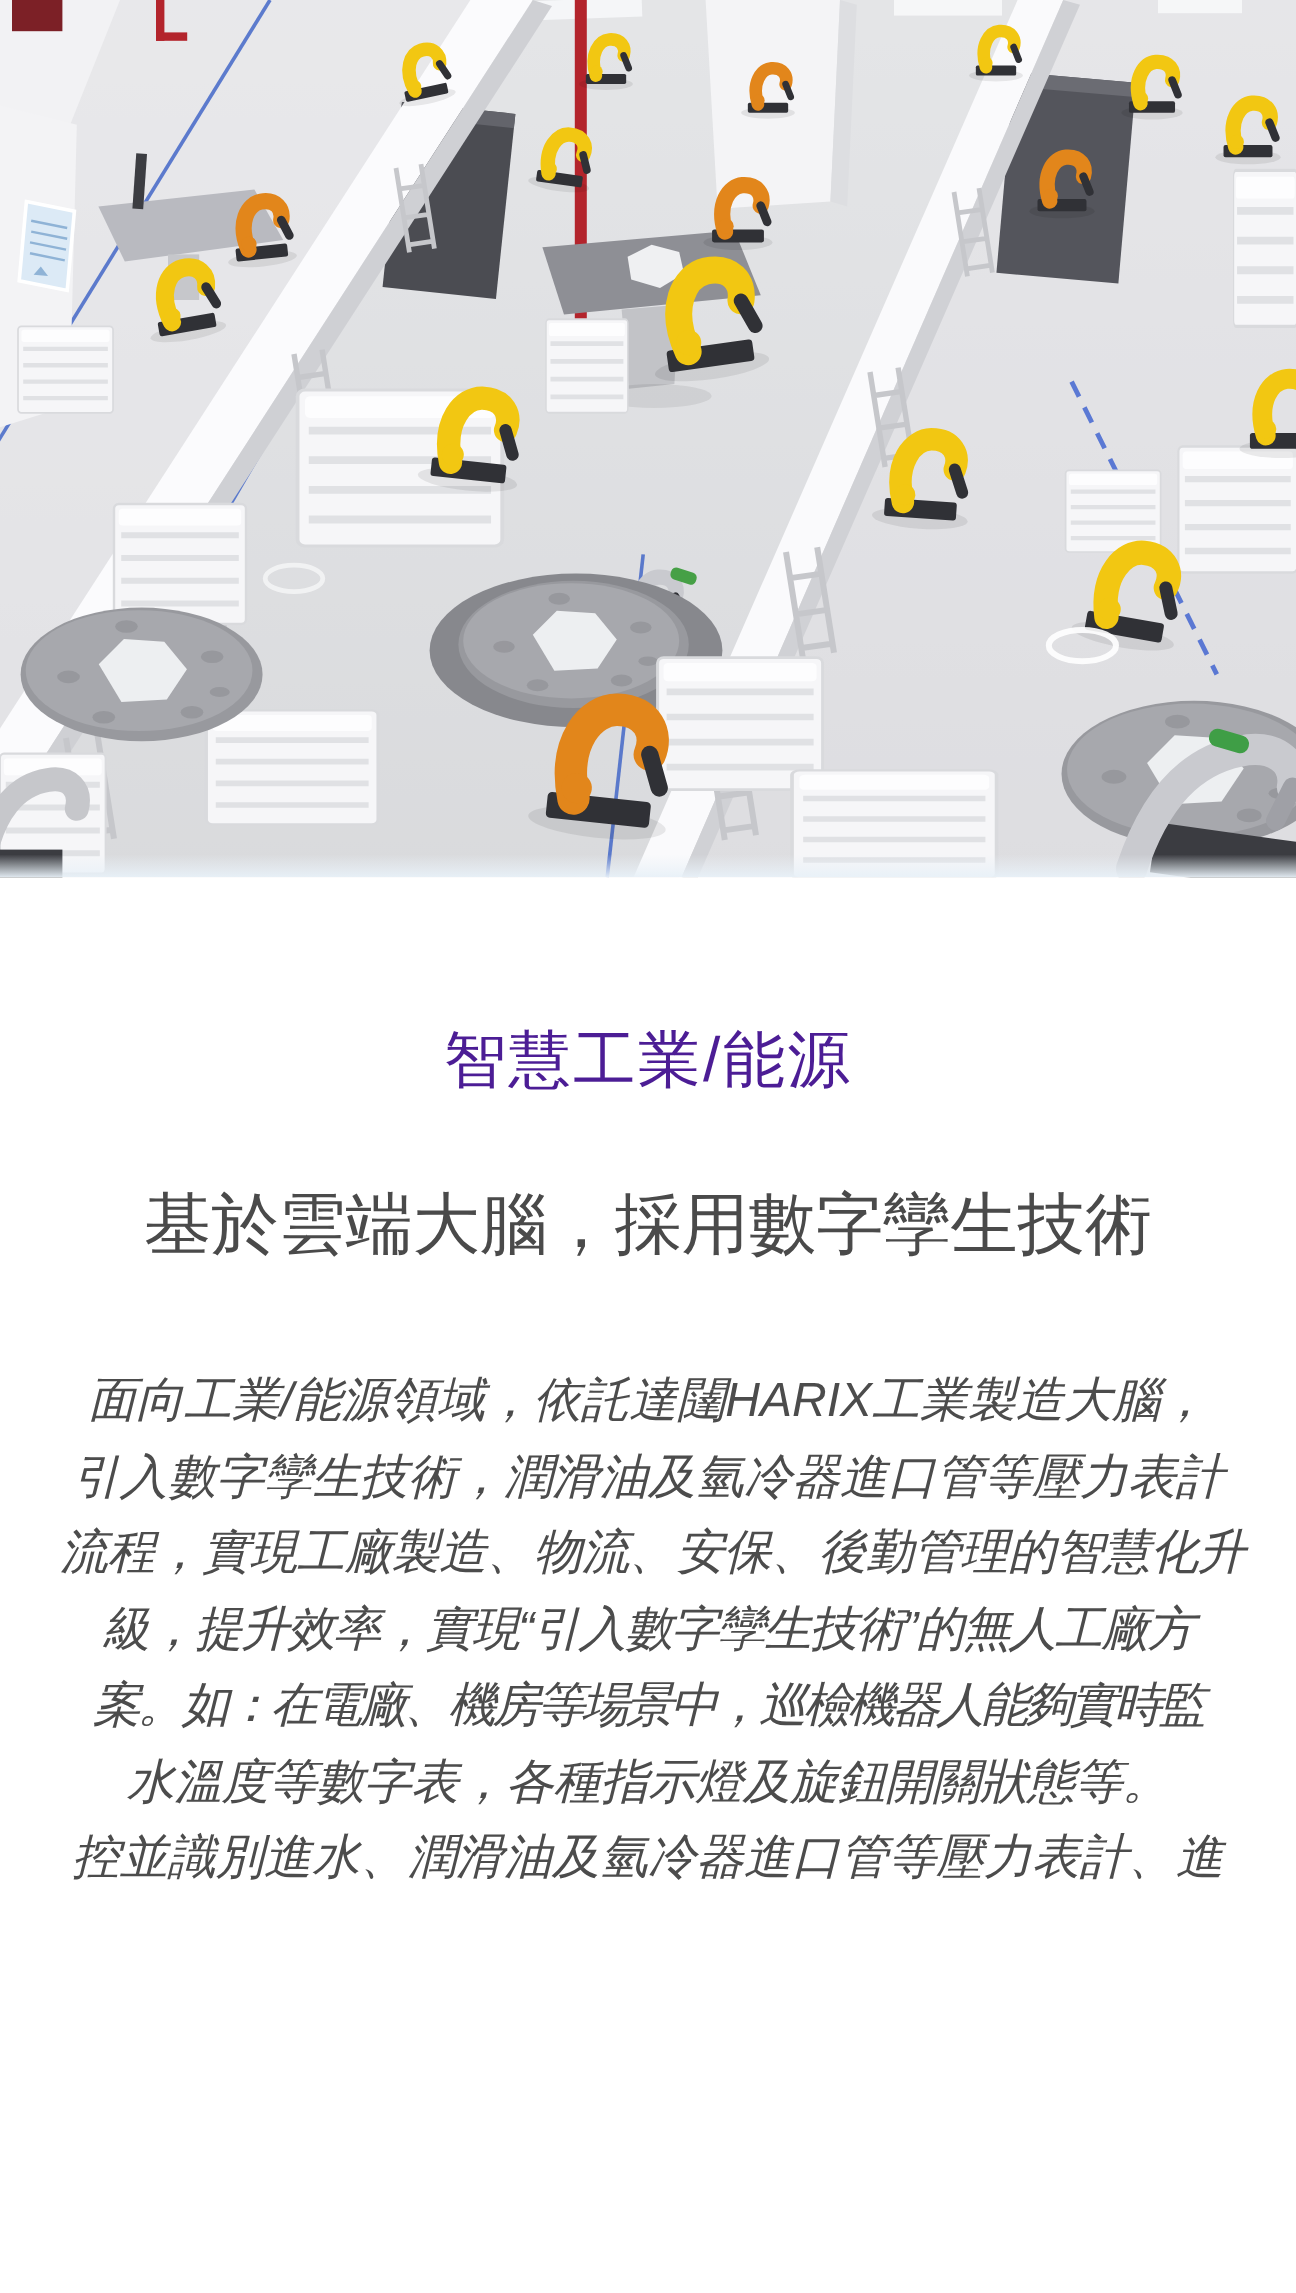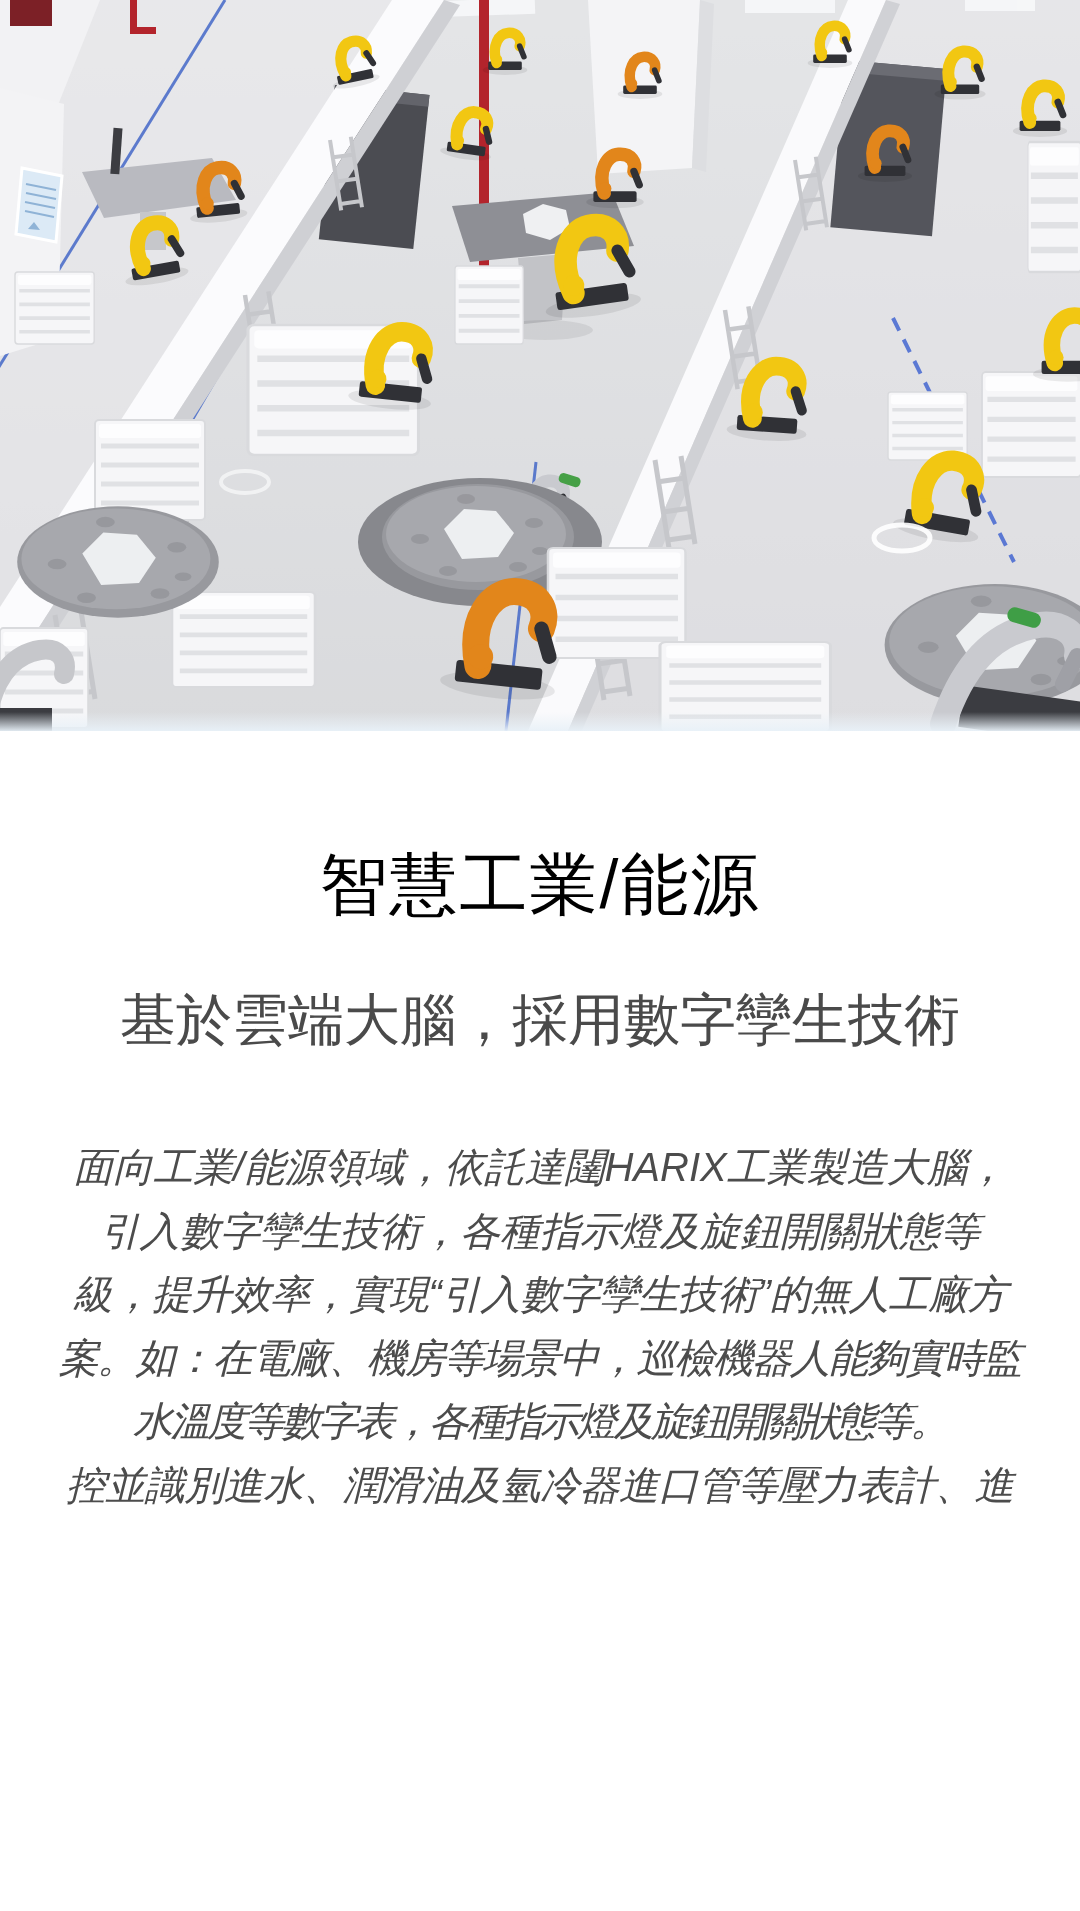--- a/index.html
+++ b/index.html
@@ -5,22 +5,22 @@
   html,body{margin:0;padding:0;}
   body{
     width:1080px;height:1911px;background:#ffffff;overflow:hidden;
     font-family:"Liberation Sans","DejaVu Sans",sans-serif;
     -webkit-font-smoothing:antialiased;
   }
   figure.hero{margin:0;width:1080px;height:731px;display:block;}
   figure.hero svg{display:block;}
   .title{
     margin:121px 0 0 0;text-align:center;
-    font-size:68px;line-height:64px;font-weight:500;letter-spacing:2px;
-    color:#000000;
+    font-size:52px;line-height:64px;font-weight:500;letter-spacing:2px;
+    color:#4c1d95;
   }
   .subtitle{
     margin-top:64px;text-align:center;
     font-size:56px;line-height:80px;font-weight:400;letter-spacing:0;
     color:#4a4a4a;
   }
   .subtitle .sline{white-space:nowrap;}
   .bodytext{
     margin:76px auto 0 auto;width:980px;text-align:center;
     font-size:40px;line-height:63.5px;font-weight:400;
@@ -216,18 +216,19 @@
 </figure>
 
 <h1 class="title">智慧工業/能源</h1>
 
 <div class="subtitle">
   <div class="sline">基於雲端大腦，採用數字孿生技術</div>
 </div>
 
 <div class="bodytext">
   <div class="bline">面向工業/能源領域，依託達闥HARIX工業製造大腦，</div>
-  <div class="bline">引入數字孿生技術，各種指示燈及旋鈕開關狀態等</div>
+  <div class="bline">引入數字孿生技術，潤滑油及氫冷器進口管等壓力表計</div>
+  <div class="bline">流程，實現工廠製造、物流、安保、後勤管理的智慧化升</div>
   <div class="bline">級，提升效率，實現“引入數字孿生技術”的無人工廠方</div>
   <div class="bline">案。如：在電廠、機房等場景中，巡檢機器人能夠實時監</div>
   <div class="bline">水溫度等數字表，各種指示燈及旋鈕開關狀態等。</div>
   <div class="bline">控並識別進水、潤滑油及氫冷器進口管等壓力表計、進</div>
 </div>
 
 </body></html>

